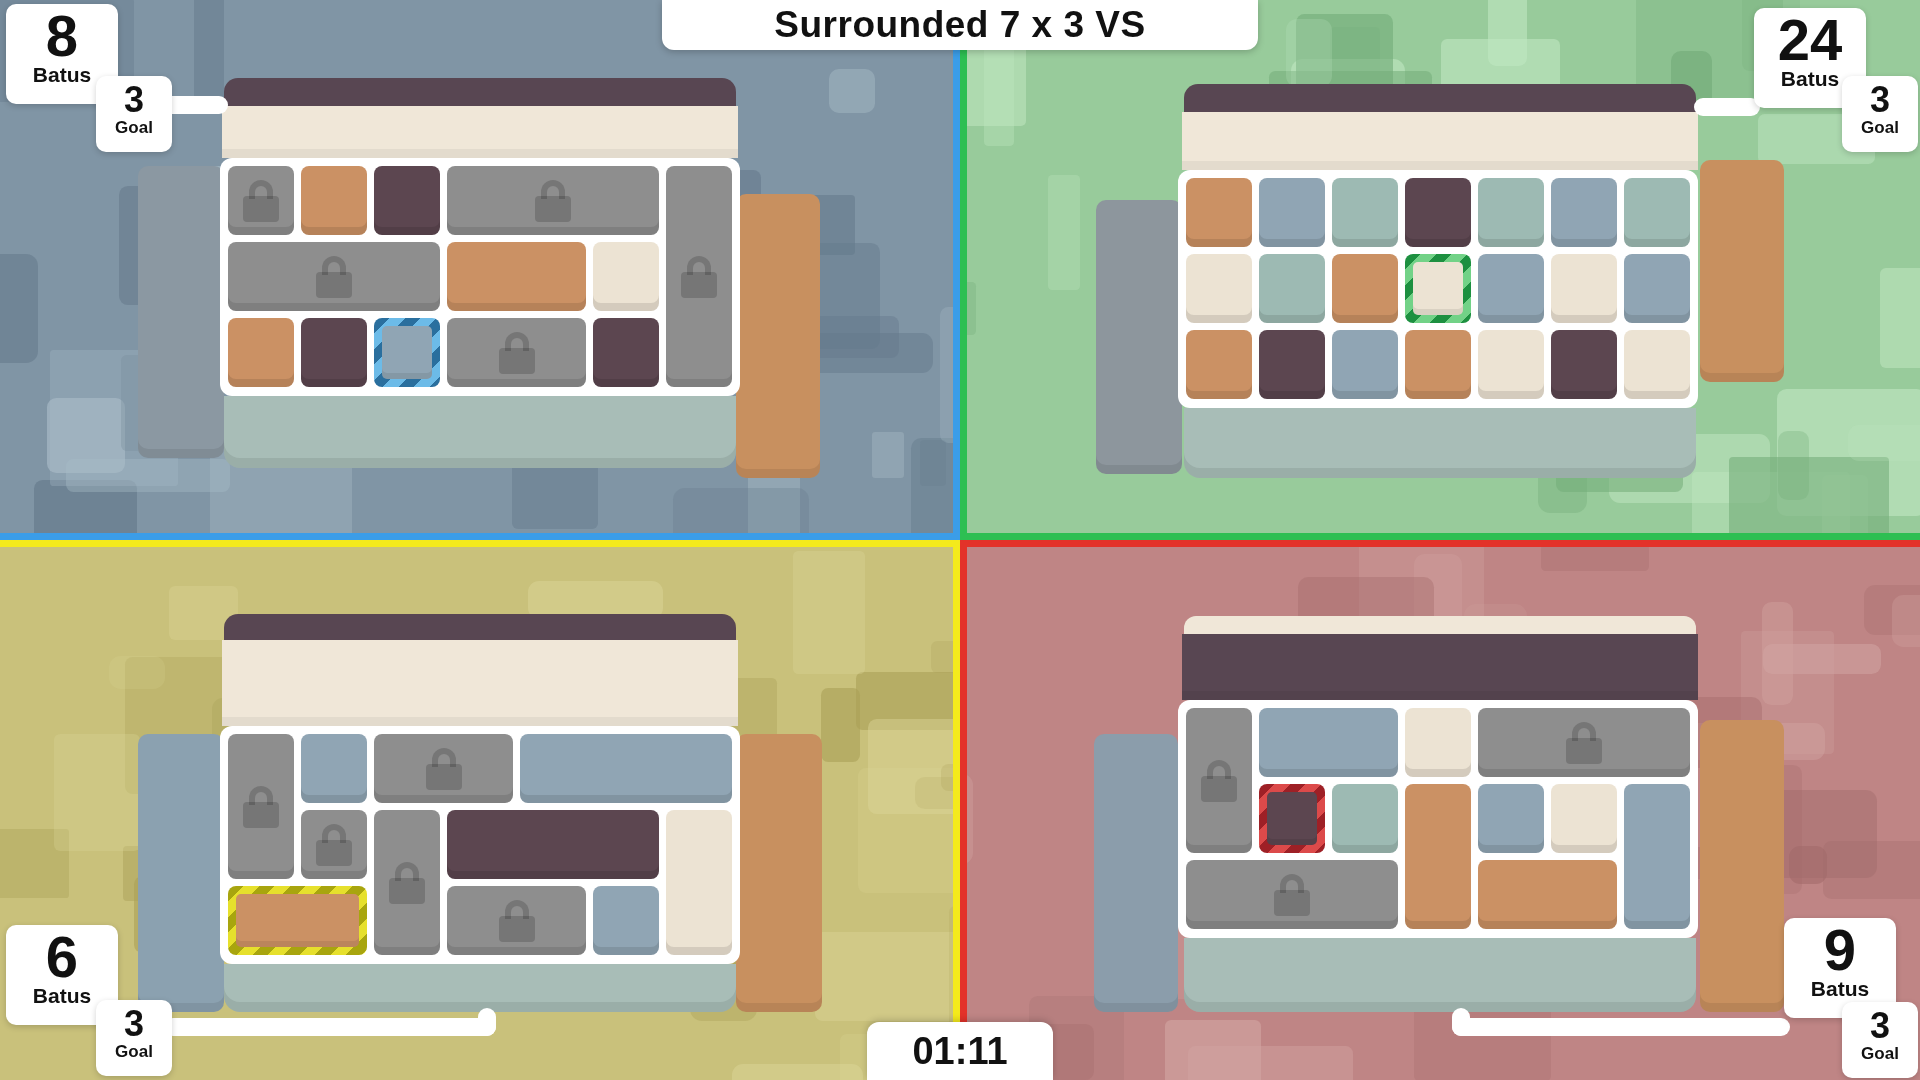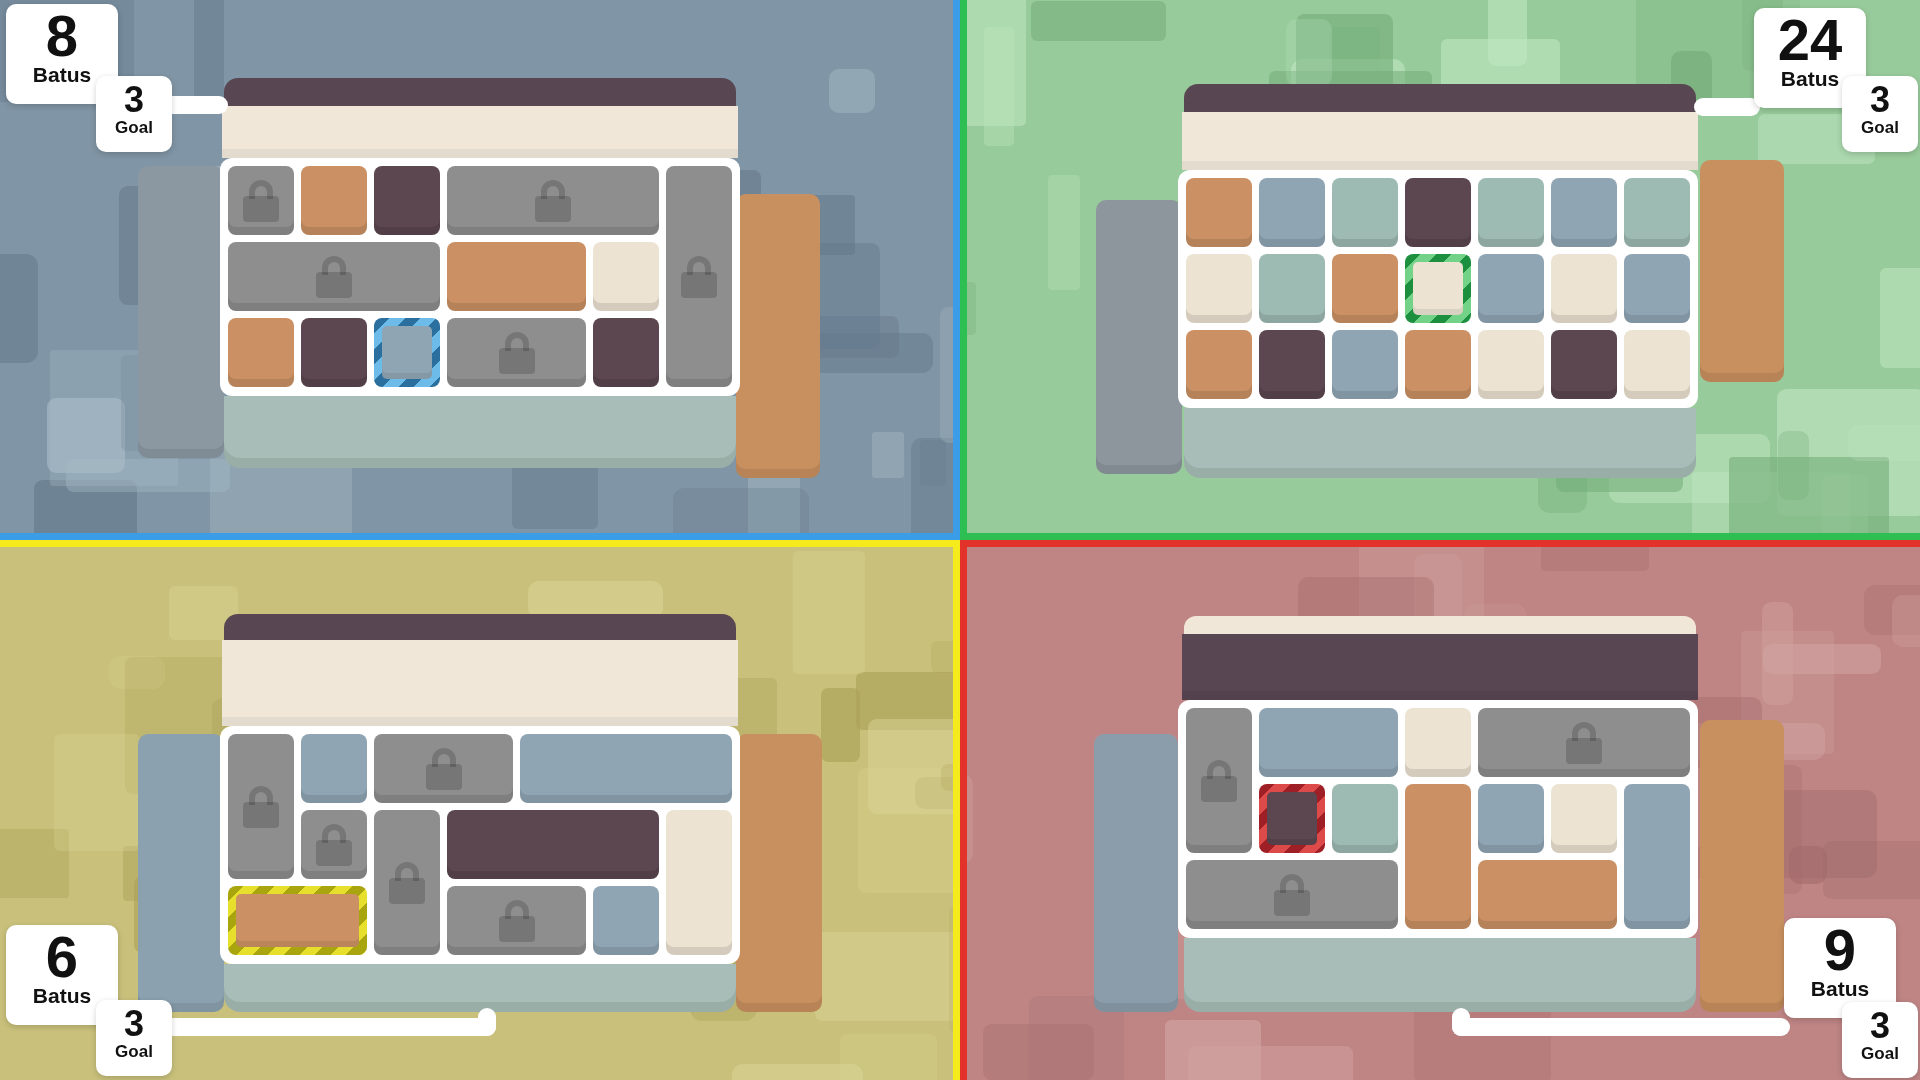--- a/index.html
+++ b/index.html
@@ -570,14 +570,16 @@
 
   <div class="divider dv" style="left: 953px; top: 0px; background: rgb(59, 157, 232);"></div>
   <div class="divider dv" style="left: 960px; top: 0px; background: rgb(45, 191, 82);"></div>
   <div class="divider dv" style="left: 953px; top: 540px; background: rgb(244, 234, 28);"></div>
   <div class="divider dv" style="left: 960px; top: 540px; background: rgb(227, 50, 41);"></div>
   <div class="divider dh" style="left: 0px; top: 533px; background: rgb(59, 157, 232);"></div>
   <div class="divider dh" style="left: 960px; top: 533px; background: rgb(45, 191, 82);"></div>
   <div class="divider dh" style="left: 0px; top: 540px; background: rgb(244, 234, 28);"></div>
   <div class="divider dh" style="left: 960px; top: 540px; background: rgb(227, 50, 41);"></div>
 
+  <div class="title-card">Surrounded 7 x 3 VS</div>
+  <div class="timer-card">01:11</div>
 
 </div>
 
 </body></html>

